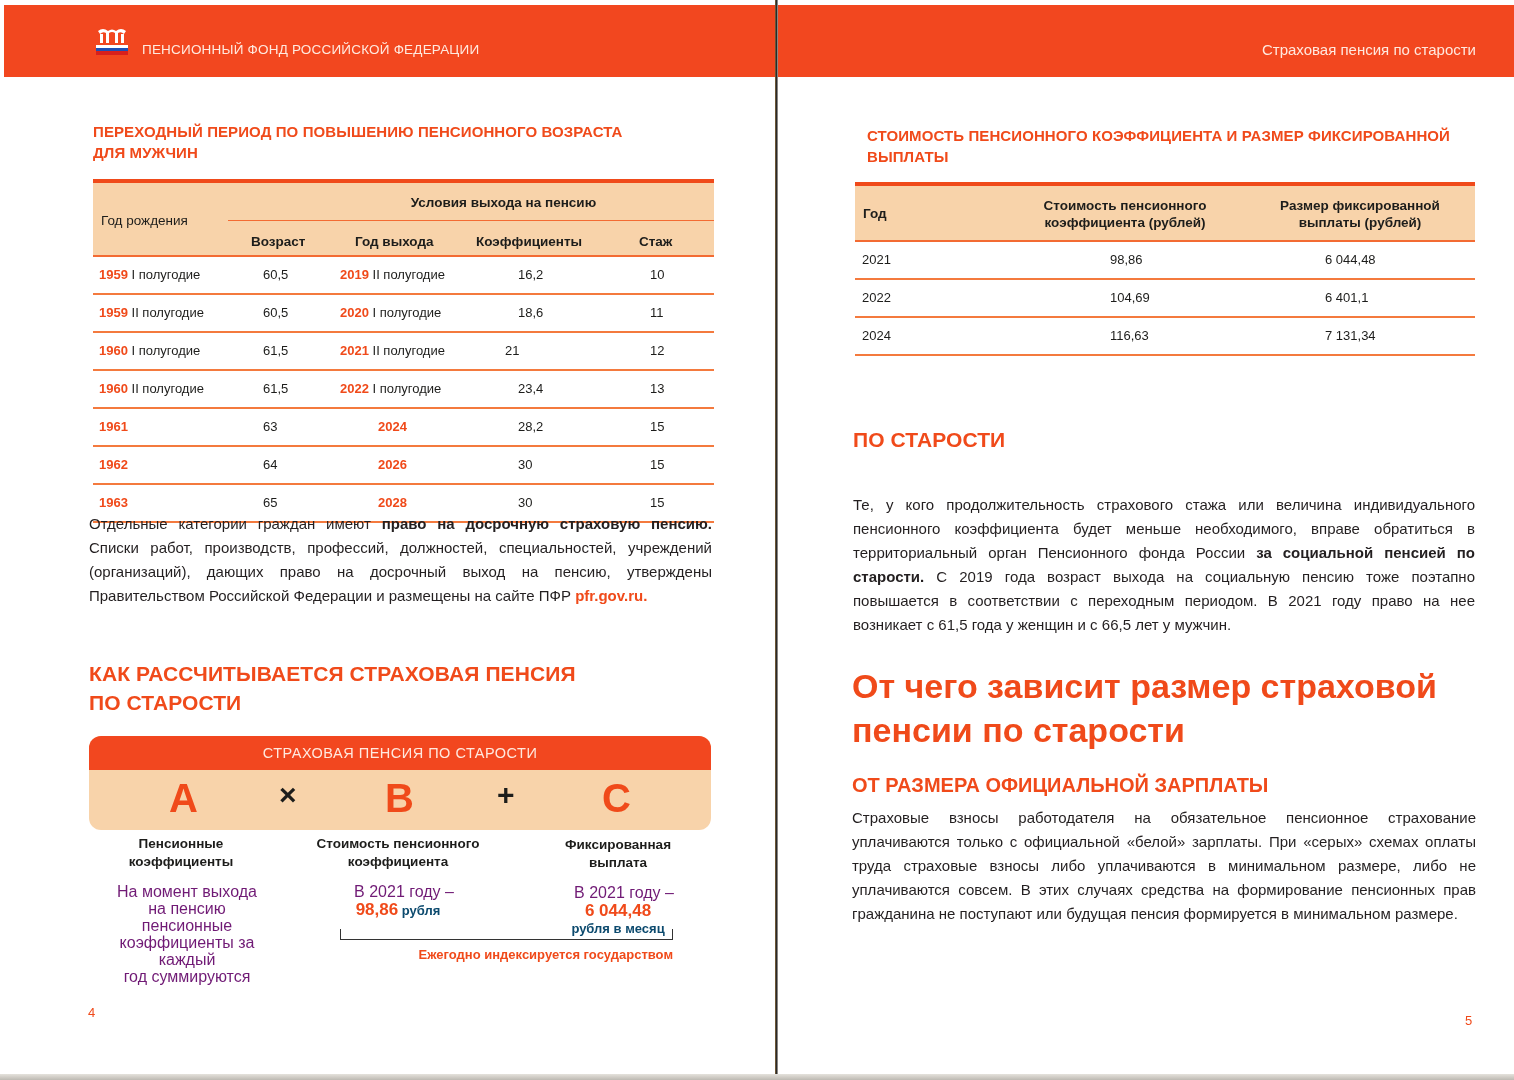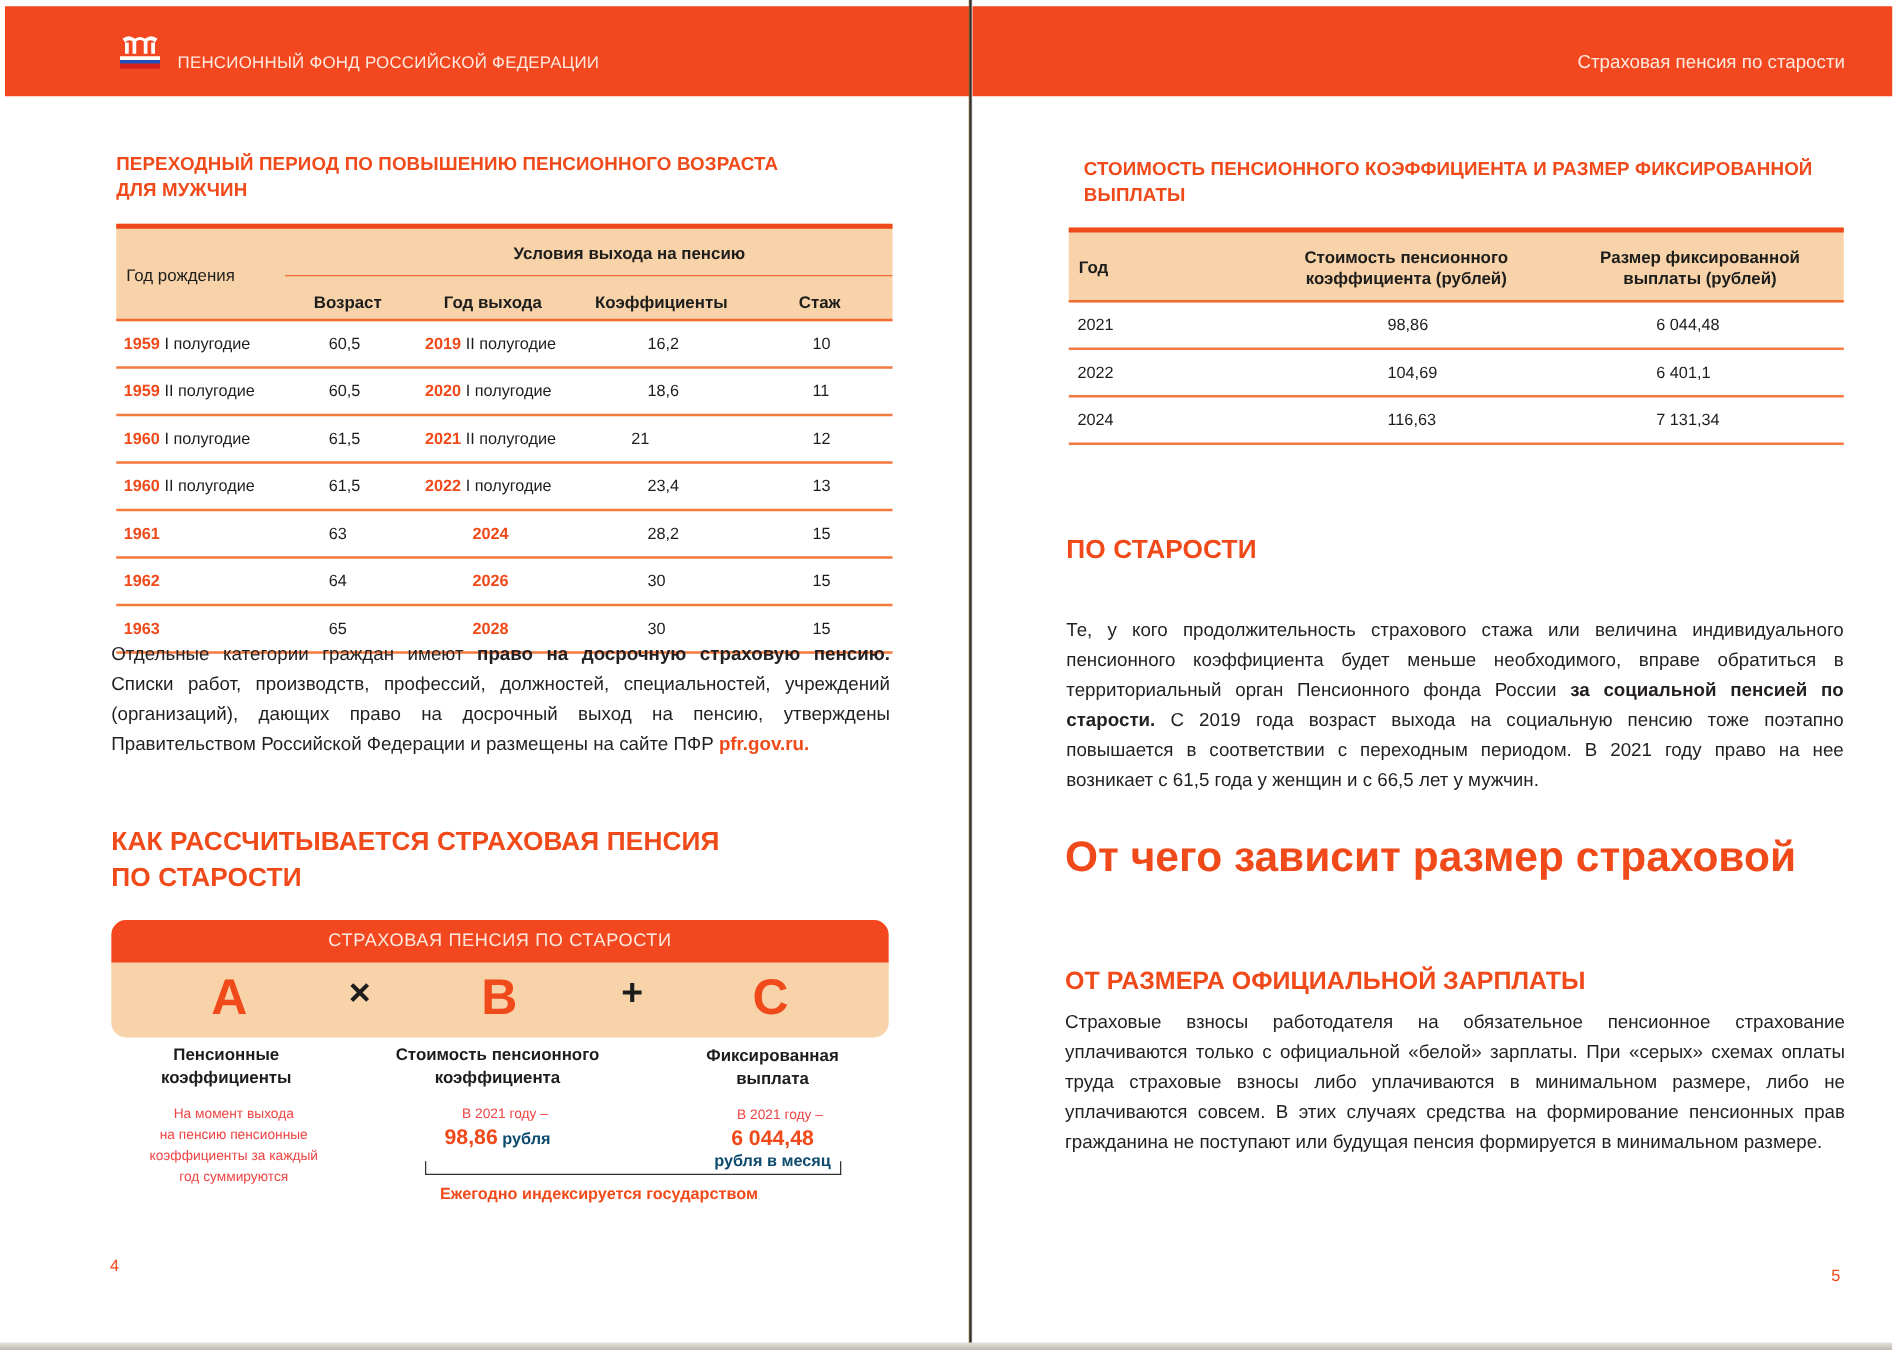--- a/index.html
+++ b/index.html
@@ -43,25 +43,25 @@
 
   
   .formula { position: absolute; left: 89px; top: 736px; width: 622px; height: 94px; border-radius: 12px; overflow: hidden; background: #f8d3aa; }
   .formula-head { height: 34px; background: #f2471f; color: #ffe9df; text-align: center; font-size: 14.5px; line-height: 34px; letter-spacing: 0.5px; }
   .formula-body { position: relative; height: 60px; }
   .f-letter { position: absolute; top: 6px; font-size: 40px; font-weight: bold; color: #f04a1a; }
   .f-op { position: absolute; top: 8px; font-size: 30px; font-weight: bold; color: #1d1d1b; }
 
   .f-col { position: absolute; text-align: center; }
   .f-title { font-size: 13.5px; font-weight: bold; line-height: 18px; color: #1d1d1b; }
-  .f-desc { font-size: 11px; line-height: 17px; margin-top: 12px; color: #ef4444; margin-left: 12px; }
+  .f-desc { font-size: 16px; line-height: 17px; margin-top: 12px; color: #701a75; margin-left: 12px; }
   .f-big { font-size: 17px; font-weight: bold; color: #f04a1a; line-height: 20px; }
   .f-unit { font-size: 13px; font-weight: bold; color: #0c4a6e; }
   .bracket { position: absolute; left: 340px; top: 929px; width: 333px; height: 11px; border: 1.5px solid #333; border-top: none; }
-  .bracket-label { position: absolute; left: 352px; width: 333px; top: 947px; text-align: left; color: #f04a1a; font-weight: bold; font-size: 13px; }
+  .bracket-label { position: absolute; left: 340px; width: 333px; top: 947px; text-align: right; color: #f04a1a; font-weight: bold; font-size: 13px; }
 
   .pnum { position: absolute; color: #f04a1a; font-size: 13px; }
 
   
   .tbl-coef { position: absolute; left: 855px; top: 182px; width: 620px; }
   .tbl-coef .thead { background: #f8d3aa; border-top: 4px solid #f04a1a; border-bottom: 2px solid #f36b33; height: 60px; position: relative; }
   .tbl-coef .th { position: absolute; font-weight: bold; font-size: 13.5px; line-height: 17px; text-align: center; }
   .tbl-coef .row { height: 38px; }
 </style>
 </head>
@@ -245,20 +245,21 @@
 <div class="h-large" style="left:853px; top:425px;">
   <div>ПО СТАРОСТИ</div>
 </div>
 
 <div class="para" style="left:853px; top:493px; width:622px;">
   <span>Те, у кого продолжительность страхового стажа или величина индивидуального пенсионного коэффициента будет меньше необходимого, вправе обратиться в территориальный орган Пенсионного фонда России </span><b>за социальной пенсией по старости.</b><span> С 2019 года возраст выхода на социальную пенсию тоже поэтапно повышается в соответствии с переходным периодом. В 2021 году право на нее возникает с 61,5 года у женщин и с 66,5 лет у мужчин.</span>
 </div>
 
 <div class="h-huge" style="left:852px; top:664px;">
   <div>От чего зависит размер страховой</div>
+  <div>пенсии по старости</div>
 </div>
 
 <div class="h-sub" style="left:852px; top:772px;">ОТ РАЗМЕРА ОФИЦИАЛЬНОЙ ЗАРПЛАТЫ</div>
 
 <div class="para" style="left:852px; top:806px; width:624px;">Страховые взносы работодателя на обязательное пенсионное страхование уплачиваются только с официальной «белой» зарплаты. При «серых» схемах оплаты труда страховые взносы либо уплачиваются в минимальном размере, либо не уплачиваются совсем. В этих случаях средства на формирование пенсионных прав гражданина не поступают или будущая пенсия формируется в минимальном размере.</div>
 
 <div class="pnum" style="left:1465px; top:1013px;">5</div>
 
 <div class="bottom-edge"></div>
 

